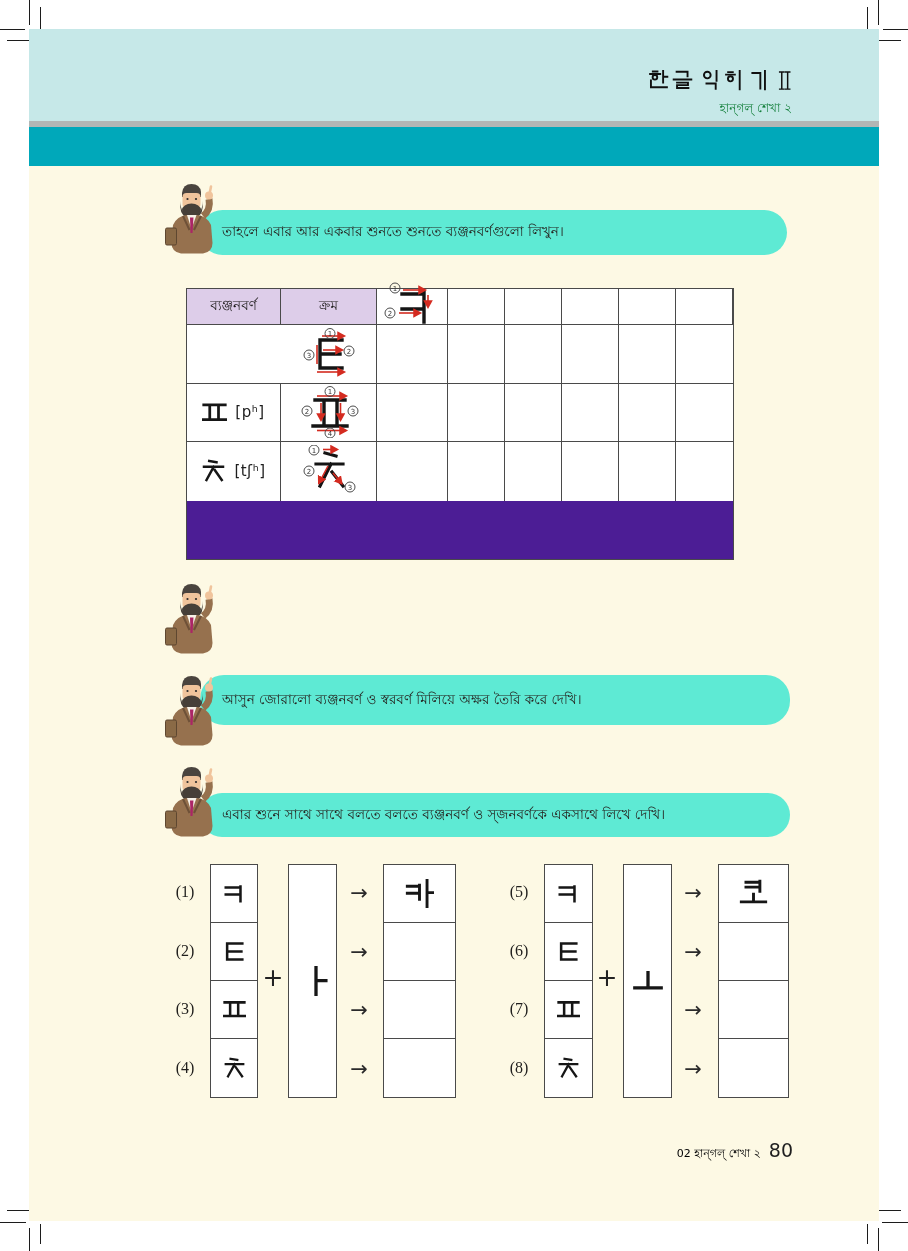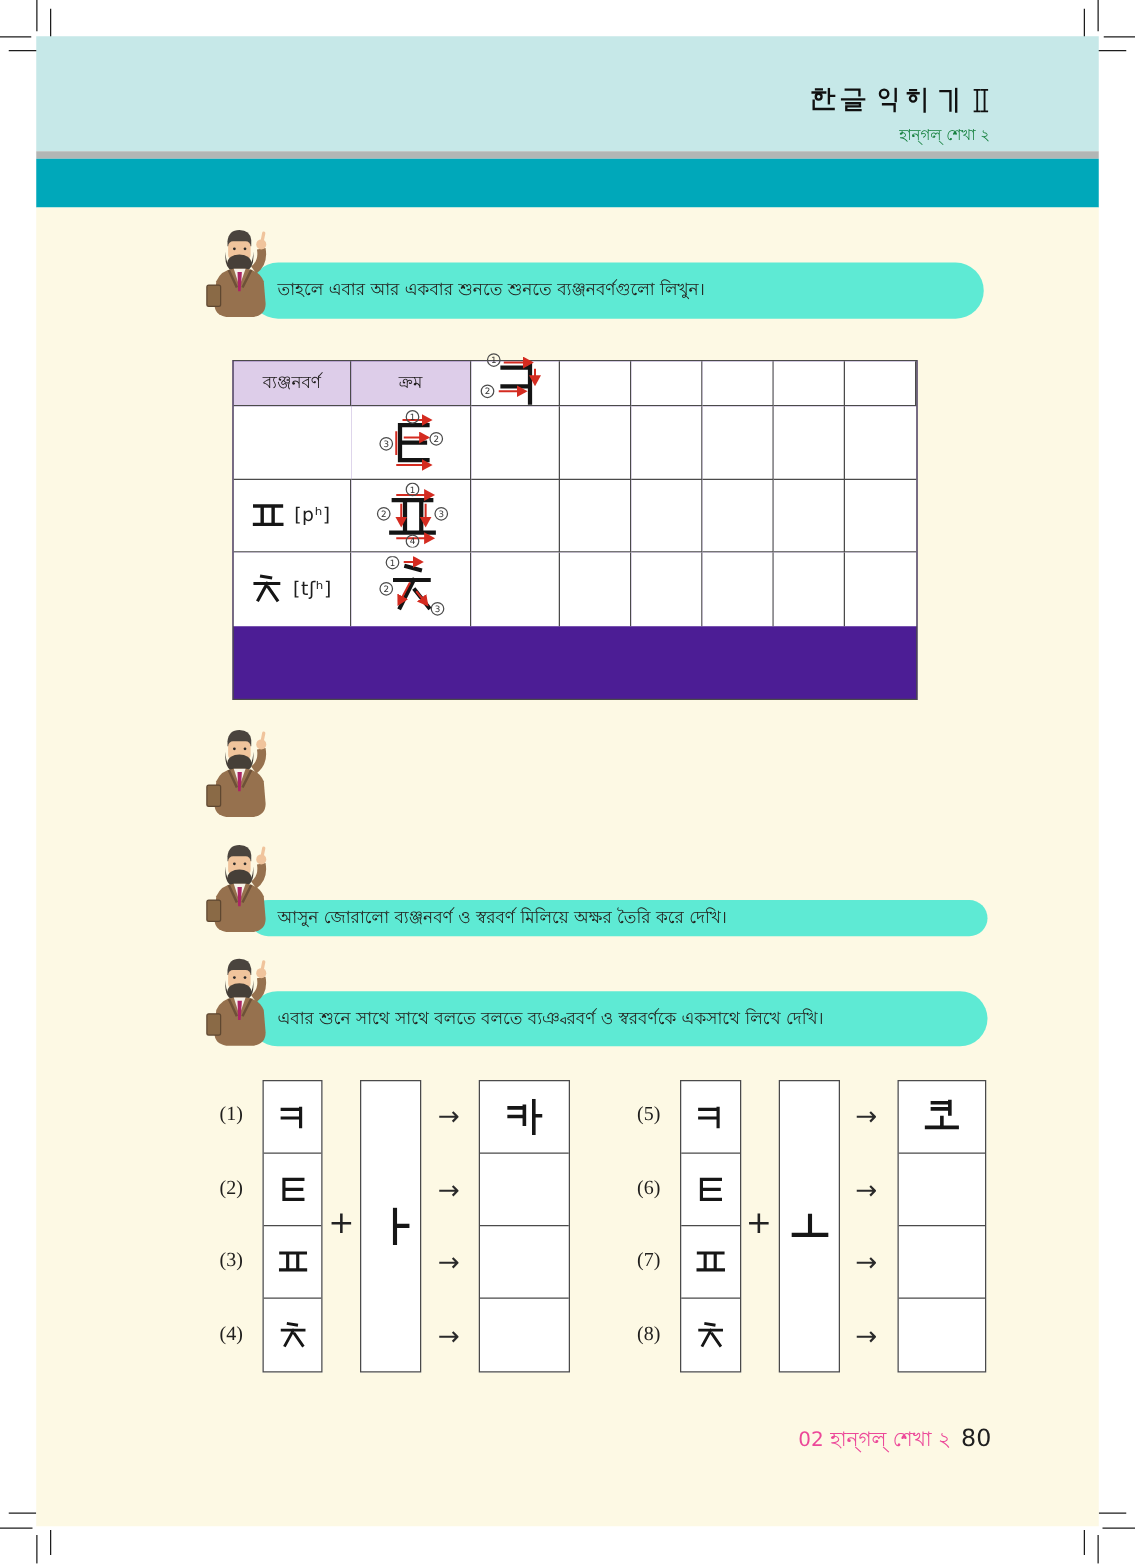--- a/index.html
+++ b/index.html
@@ -46,21 +46,21 @@
   .vcells{position:absolute;box-sizing:border-box;border:1.6px solid #4a4a4a;background:#fff;
           display:grid;grid-template-rows:repeat(4,1fr);}
   .vcell{border-bottom:1.4px solid #4a4a4a;display:flex;align-items:center;justify-content:center;}
   .vcell:last-child{border-bottom:none;}
   .vbox{position:absolute;box-sizing:border-box;border:1.6px solid #4a4a4a;background:#fff;
         display:flex;align-items:center;justify-content:center;}
   .plus{position:absolute;width:32px;text-align:center;font-size:25px;color:#222;}
   .arr{position:absolute;width:36px;text-align:center;font-size:21px;color:#2a2a2a;}
   
   .footer{position:absolute;top:1139px;right:115px;display:flex;align-items:baseline;gap:8px;}
-  .chap{font-size:16px;color:#ec4899;white-space:nowrap;}
+  .chap{font-size:11px;color:#000000;white-space:nowrap;}
   .pnum{font-size:19px;color:#1f1f1f;}
 </style>
 </head>
 <body>
 
 <svg width="0" height="0" style="position:absolute" aria-hidden="true">
   <defs>
     <marker id="ra" markerWidth="7" markerHeight="7" refX="4.2" refY="3" orient="auto">
       <path d="M0,0 L5.5,3 L0,6 Z" fill="#d42b20"></path>
     </marker>
@@ -306,29 +306,29 @@
     <div class="td lr"></div>
     <div class="td lr"></div>
     <div class="td lr"></div>
     <div class="td lc lr"></div>
   </div>
 
   <svg class="avatar" style="top:582px">
       <use href="#teacher"></use>
     </svg>
 
-  <div class="bubble" style="top:720px;width:590px;height:29px">
+  <div class="bubble" style="top:675px;width:590px;height:50px">
     <span class="btxt">আসুন জোরালো ব্যঞ্জনবর্ণ ও স্বরবর্ণ মিলিয়ে অক্ষর তৈরি করে দেখি।</span>
   </div>
   <svg class="avatar" style="top:674px">
       <use href="#teacher"></use>
     </svg>
 
   <div class="bubble" style="top:793px;width:590px;height:44px">
-    <span class="btxt">এবার শুনে সাথে সাথে বলতে বলতে ব্যঞ্বরবর্ণ ও স্বরবর্ণকে একসাথে লিখে দেখি।</span>
+    <span class="btxt">এবার শুনে সাথে সাথে বলতে বলতে ব্যঞ্জনবর্ণ ও স্জনবর্ণকে একসাথে লিখে দেখি।</span>
   </div>
   <svg class="avatar" style="top:765px">
       <use href="#teacher"></use>
     </svg>
 
   <div class="exnum" style="left:167px;top:883px">(1)</div>
   <div class="exnum" style="left:167px;top:942px">(2)</div>
   <div class="exnum" style="left:167px;top:1000px">(3)</div>
   <div class="exnum" style="left:167px;top:1059px">(4)</div>
 

